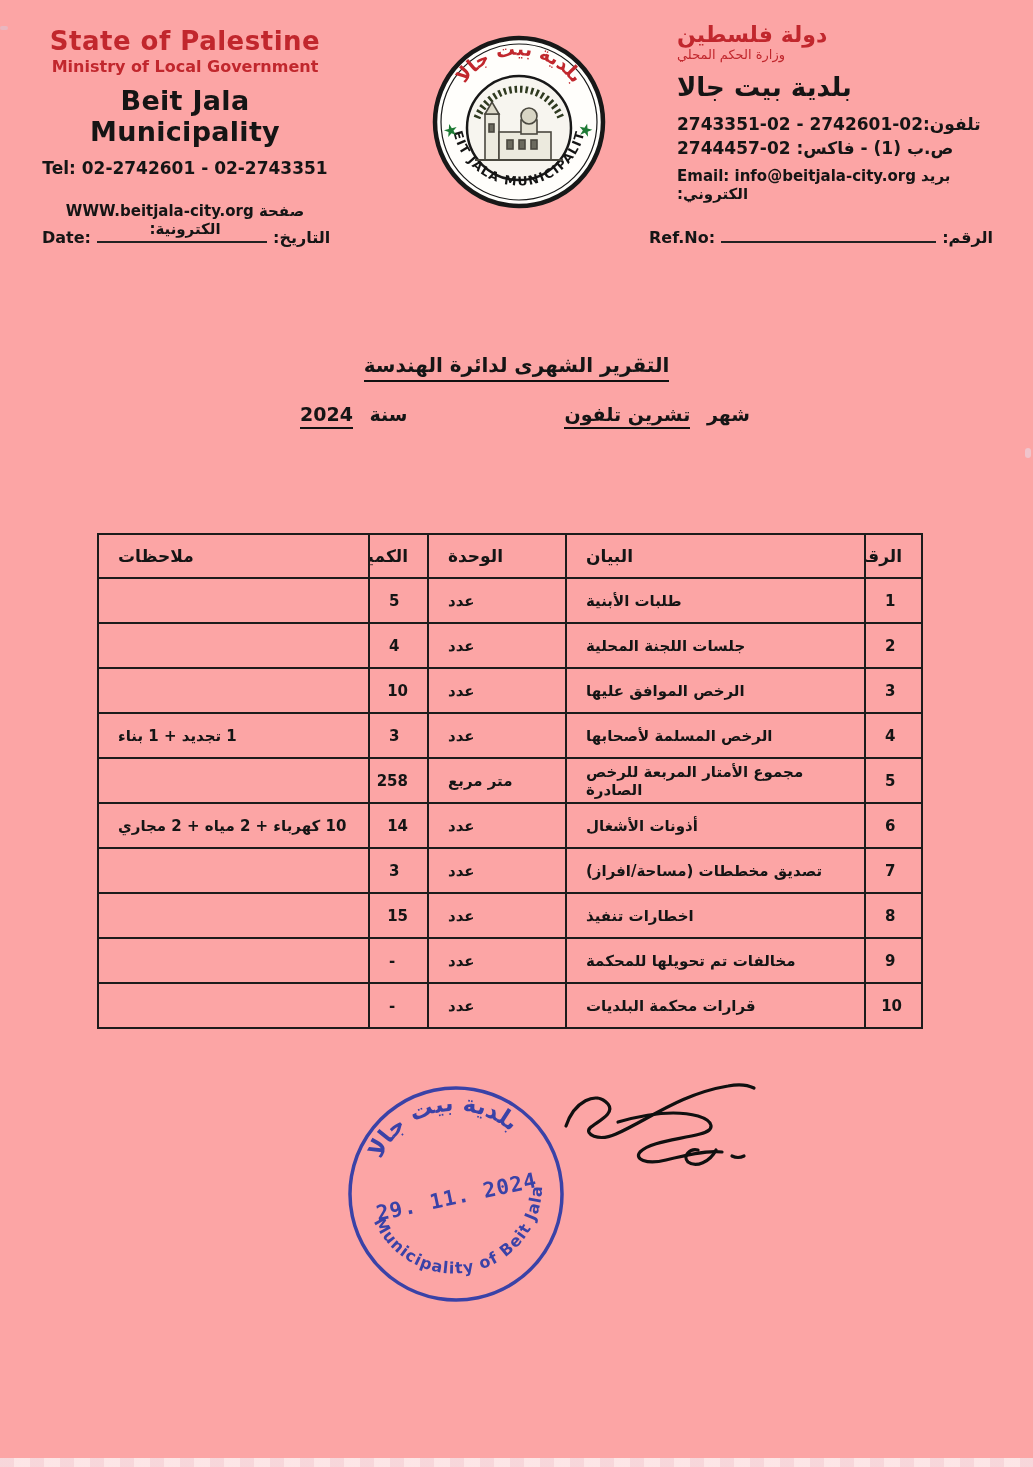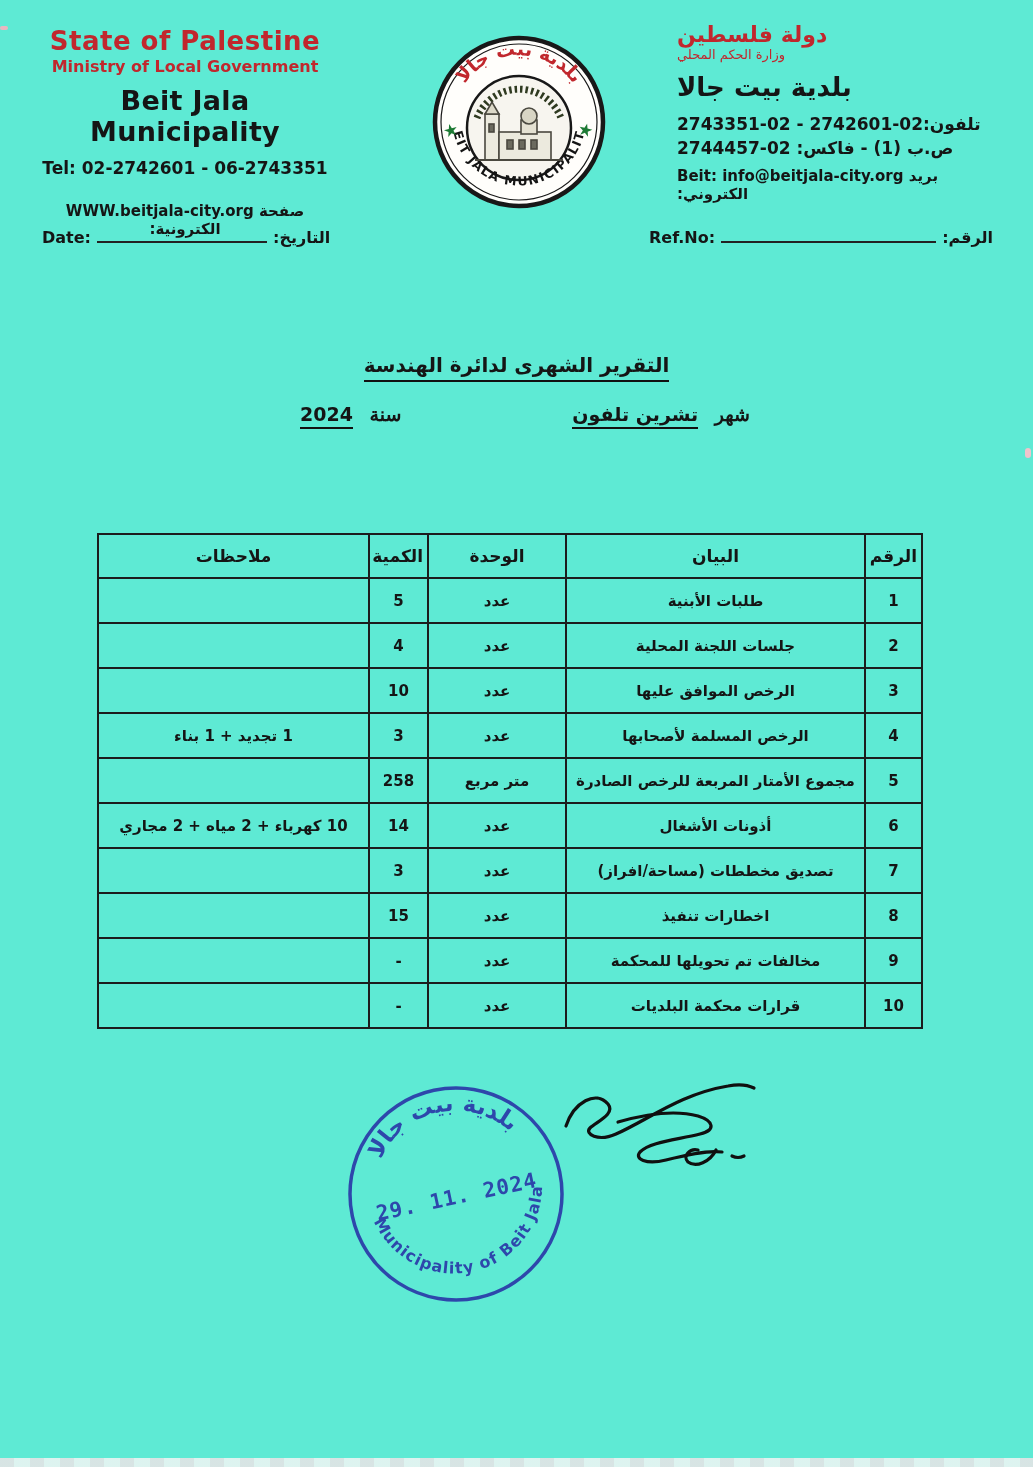--- a/index.html
+++ b/index.html
@@ -1,20 +1,20 @@
 <!DOCTYPE html>
 <html lang="ar"><head>
 <meta charset="utf-8">
 <style>
   * { margin:0; padding:0; box-sizing:border-box; }
   html,body { background:#e8e8e8; }
   body { font-family:"DejaVu Sans", sans-serif; }
   .page {
     position:relative; width:1033px; height:1467px; margin:0 auto;
-    background:#5eead4; overflow:hidden; color:#151515;
+    background:#fca5a5; overflow:hidden; color:#151515;
   }
   
   .artifact { position:absolute; pointer-events:none; }
   .art-topleft { left:0; top:26px; width:8px; height:4px; background:#e9b7c0; border-radius:2px; }
   .art-right { right:2px; top:448px; width:6px; height:10px; background:#f0c4cc; border-radius:3px; }
   .art-bottom { left:0; bottom:0; width:100%; height:9px;
     background:repeating-linear-gradient(90deg,#f6e3e8 0 14px,#fdf6f7 14px 30px); opacity:.8; }
 
   
   .hdr-left { position:absolute; left:30px; top:26px; width:310px; text-align:center; }
@@ -42,28 +42,28 @@
   .blank-line { display:inline-block; border-bottom:2px solid #222; height:14px; vertical-align:baseline; margin:0 6px; }
   .bl-date { width:170px; } .bl-ref { width:215px; }
 
   
   .doc-title { position:absolute; top:353px; left:0; width:100%; text-align:center; }
   .doc-title span { font-size:20px; font-weight:bold; border-bottom:2.5px solid #111; padding-bottom:3px; direction:rtl; display:inline-block; }
   .monthline { position:absolute; top:403px; left:0; width:100%; height:36px; font-size:19px; font-weight:bold; }
   .month-phrase { position:absolute; right:283px; direction:rtl; }
   .year-phrase  { position:absolute; left:300px;  direction:rtl; }
   .uval { border-bottom:2.5px solid #111; padding-bottom:2px; }
-  .month-phrase .lbl, .year-phrase .lbl { margin-left:10px;font-family:Liberation Serif, serif; }
+  .month-phrase .lbl, .year-phrase .lbl { margin-left:10px; }
 
   
   table.report { position:absolute; top:533px; left:97px; width:824px;
     border-collapse:collapse; direction:rtl; table-layout:fixed; }
   table.report th, table.report td {
-    border:2px solid #1c1c1c; text-align:center; vertical-align:middle;
-    font-weight:bold; padding:2px 4px; overflow:hidden;
+    border:2px solid #1c1c1c; text-align:left; vertical-align:middle;
+    font-weight:bold; padding:2px 19px; overflow:hidden;
   }
   table.report th { height:44px; font-size:17px; }
   table.report td { height:45px; font-size:15px; }
   col.w-num{width:57px;} col.w-desc{width:299px;} col.w-unit{width:138px;} col.w-qty{width:59px;} col.w-notes{width:271px;}
   td.c-qty { font-size:16px; }
 
   
   .stamp { position:absolute; left:338px; top:1076px; width:236px; height:236px; opacity:.92; }
   .signature { position:absolute; left:556px; top:1062px; width:210px; height:118px; }
 </style>
@@ -73,21 +73,21 @@
 <div class="page">
 
   <div class="artifact art-topleft"></div>
   <div class="artifact art-right"></div>
   <div class="artifact art-bottom"></div>
 
   <div class="hdr-left">
     <div class="h-en-1 red">State of Palestine</div>
     <div class="h-en-2 red">Ministry of Local Government</div>
     <div class="h-en-3">Beit Jala Municipality</div>
-    <div class="h-en-4">Tel: 02-2742601 - 06-2743351</div>
+    <div class="h-en-4">Tel: 02-2742601 - 02-2743351</div>
     <div class="h-en-6">
       <span>WWW.beitjala-city.org</span>
       <span dir="rtl">صفحة الكترونية:</span>
     </div>
   </div>
 
   <div class="logo-wrap">
     <svg width="178" height="180" viewBox="-89 -90 178 180">
       <circle cx="0" cy="0" r="84" fill="#fffefb" stroke="#181818" stroke-width="4.5"></circle>
       <circle cx="0" cy="0" r="78" fill="none" stroke="#181818" stroke-width="1.2"></circle>
@@ -122,21 +122,21 @@
     </svg>
   </div>
 
   <div class="hdr-right">
     <div class="h-ar-1 red">دولة فلسطين</div>
     <div class="h-ar-2 red">وزارة الحكم المحلي</div>
     <div class="h-ar-3">بلدية بيت جالا</div>
     <div class="h-ar-4">تلفون:02-2742601 - 02-2743351</div>
     <div class="h-ar-5">ص.ب (1) - فاكس: 02-2744457</div>
     <div class="h-ar-6">
-      <span>Beit: info@beitjala-city.org</span>
+      <span>Email: info@beitjala-city.org</span>
       <span dir="rtl">بريد الكتروني:</span>
     </div>
   </div>
 
   <div class="refline">
     <div class="date-block">
       <span>Date:</span><span class="blank-line bl-date"></span><span dir="rtl">التاريخ:</span>
     </div>
     <div class="ref-block">
       <span>Ref.No:</span><span class="blank-line bl-ref"></span><span dir="rtl">الرقم:</span>

